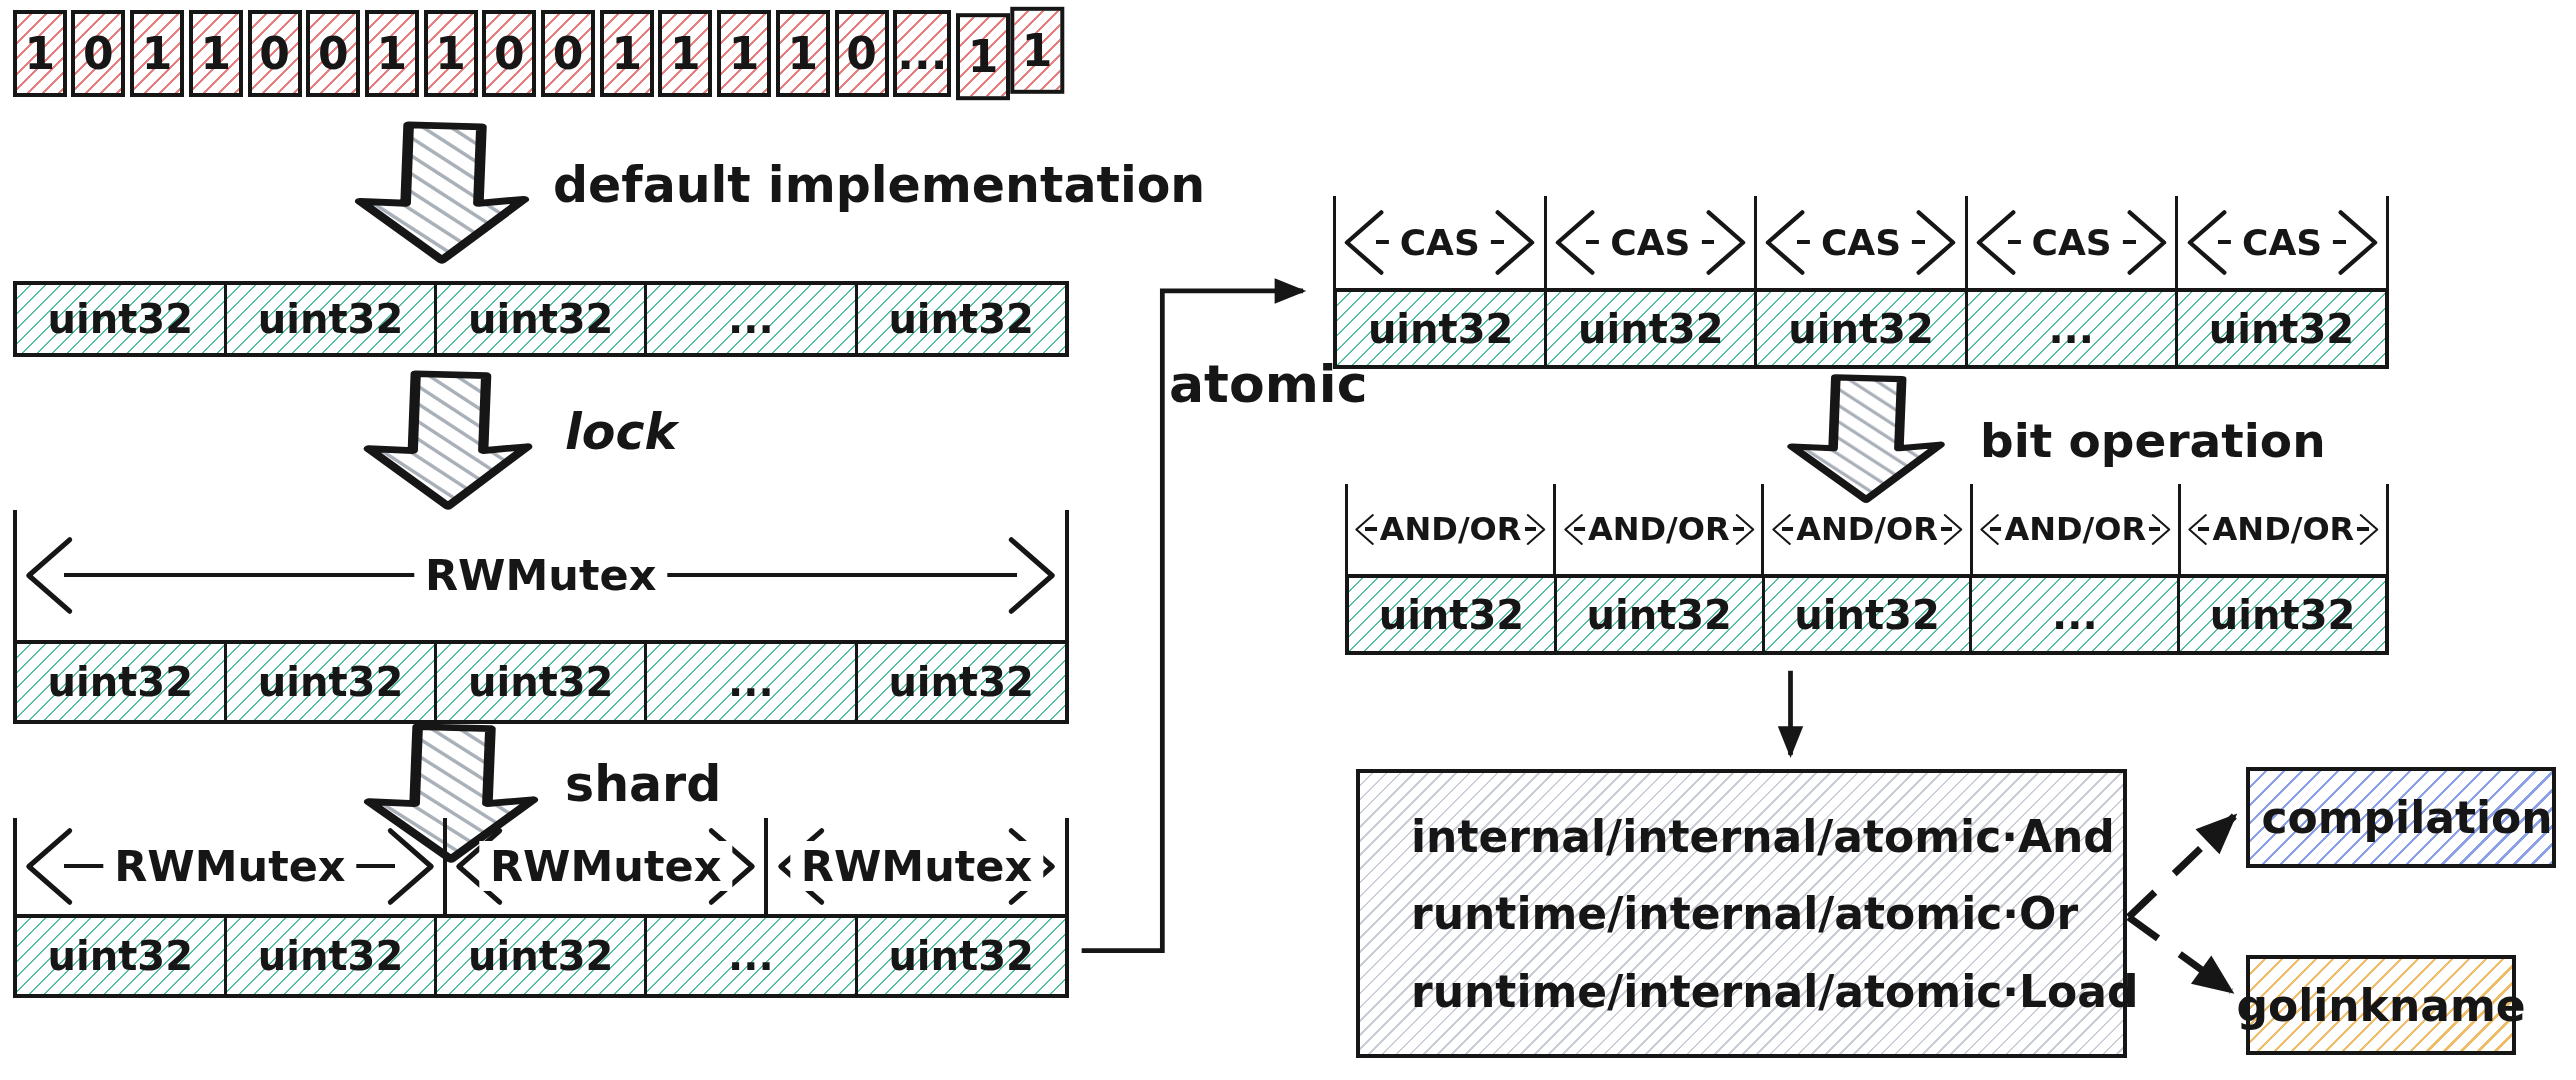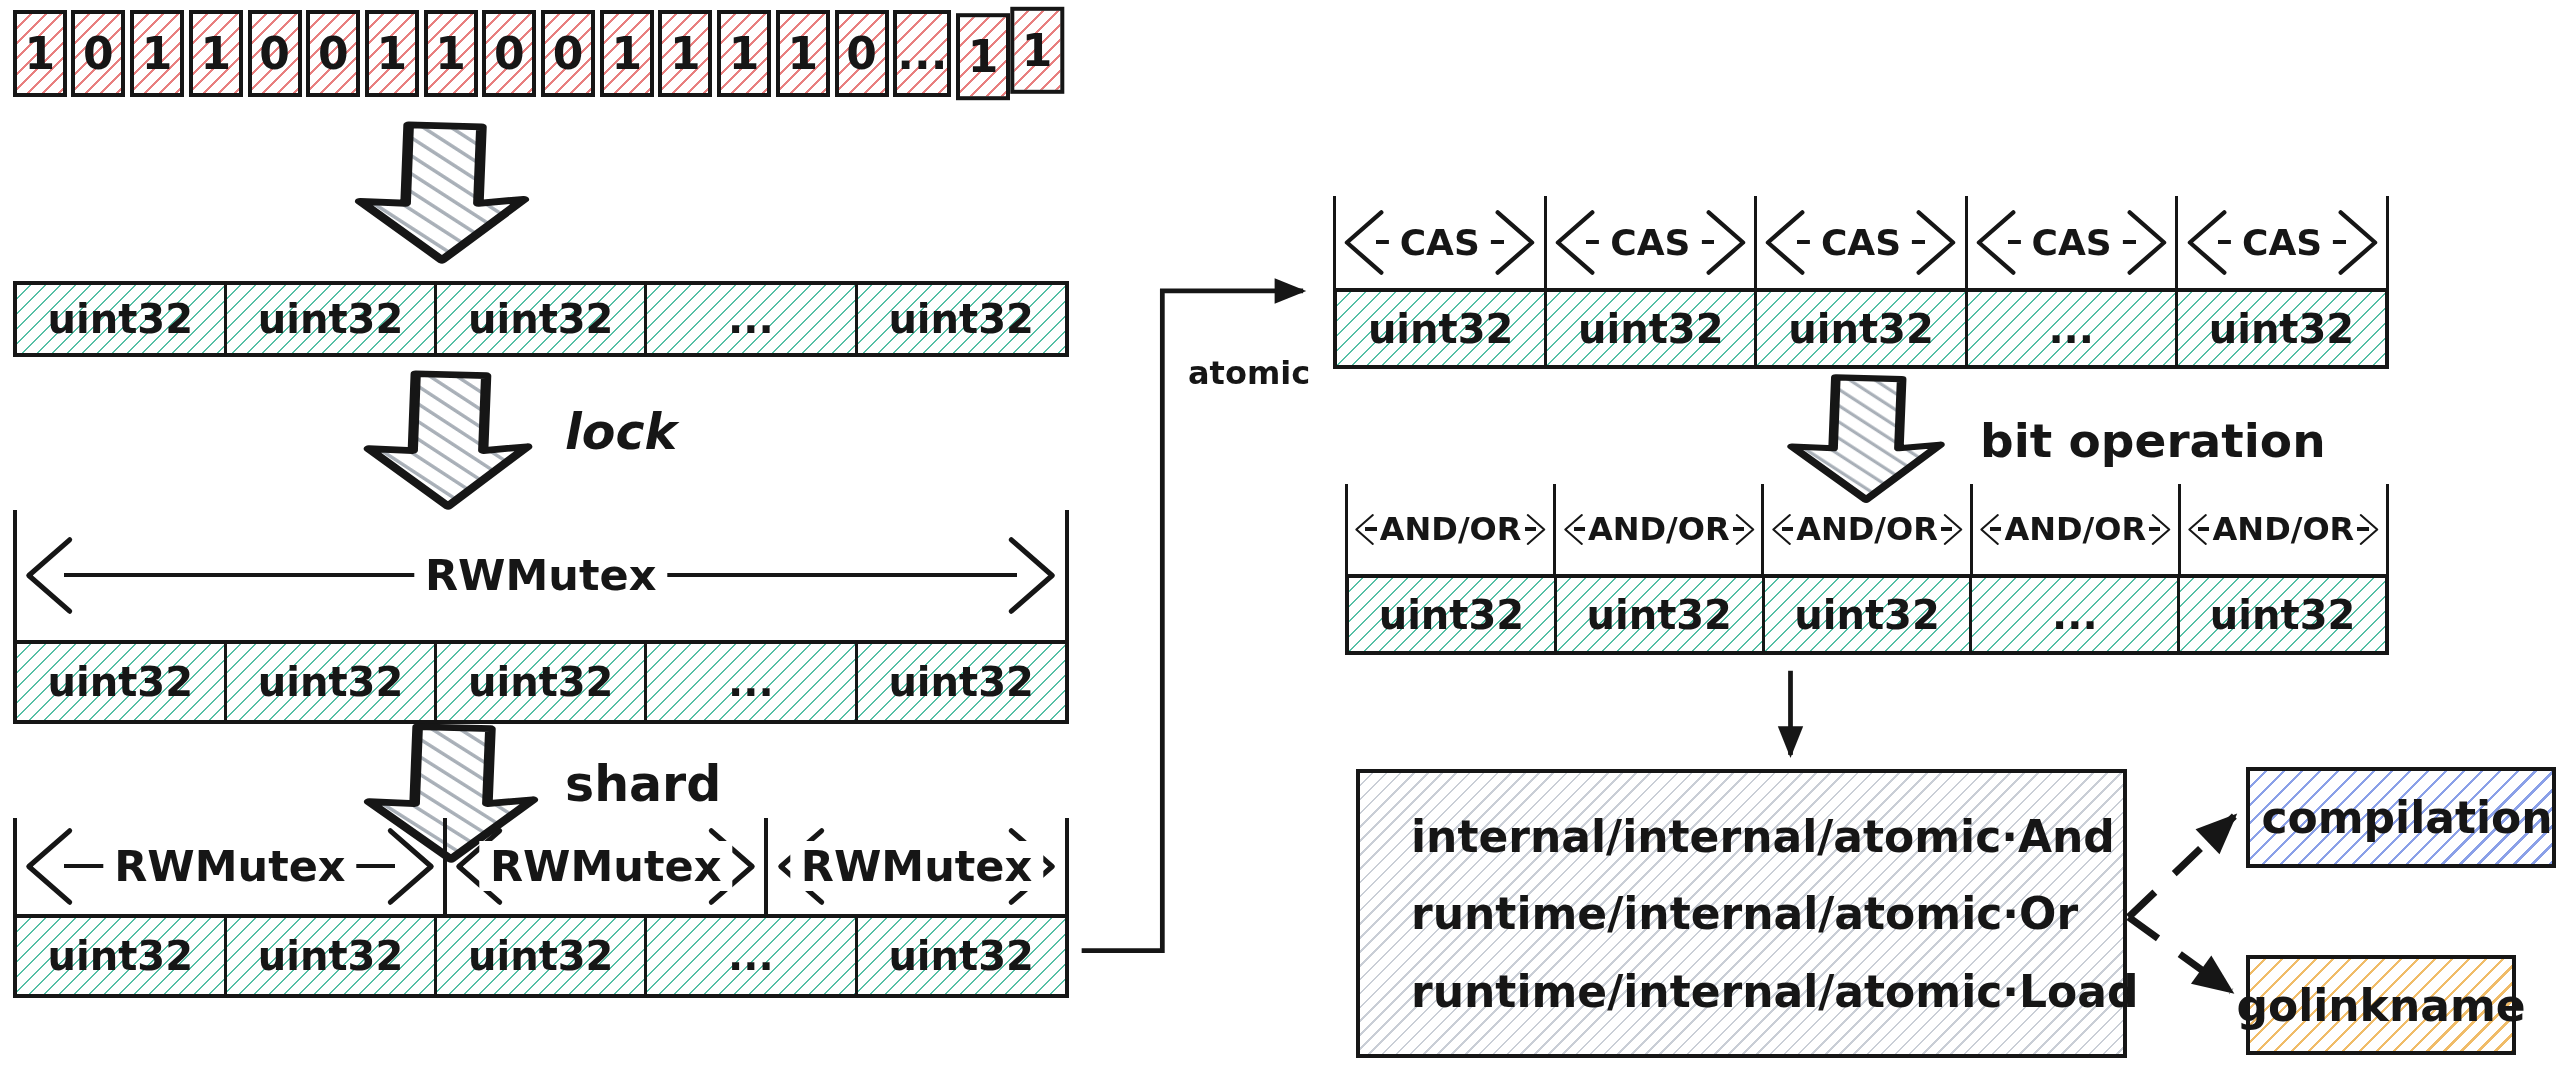--- a/index.html
+++ b/index.html
@@ -100,20 +100,21 @@
     <div class="bcell h-red">1</div>
     <div class="bcell h-red">0</div>
     <div class="bcell h-red">...</div>
     <div class="bcell h-red off-a">1</div>
     <div class="bcell h-red off-b">1</div>
   </div>
 
   <svg class="abs" style="left:348px;top:119px;" width="188" height="147" viewBox="0 0 124 150" preserveAspectRatio="none">
     <use href="#fatArrowPath"></use>
   </svg>
+  <div class="abs steplbl" style="left:553px;top:157px;">default implementation</div>
 
   <div class="abs urow" style="left:12.7px;top:281px;width:1056px;box-sizing:border-box;">
     <div class="ucell h-teal">uint32</div>
     <div class="ucell h-teal">uint32</div>
     <div class="ucell h-teal">uint32</div>
     <div class="ucell h-teal">...</div>
     <div class="ucell h-teal">uint32</div>
   </div>
 
   <svg class="abs" style="left:357px;top:368px;" width="182" height="144" viewBox="0 0 124 150" preserveAspectRatio="none">
@@ -192,21 +193,21 @@
       <div class="ucell h-teal">uint32</div>
       <div class="ucell h-teal">uint32</div>
       <div class="ucell h-teal">...</div>
       <div class="ucell h-teal">uint32</div>
     </div>
   </div>
 
   <svg class="abs" style="left:1069px;top:264px;" width="261" height="712" viewBox="0 0 330 900">
     <path d="M16 868 L118 868 L118 34 L296 34" fill="none" stroke="#161616" stroke-width="6" marker-end="url(#triSolid)"></path>
   </svg>
-  <div class="abs steplbl" style="left:1169px;top:354px;font-size:32px;margin-left:19px;">atomic</div>
+  <div class="abs steplbl" style="left:1169px;top:354px;font-size:52px;">atomic</div>
 
   <div class="abs" style="left:1314px;top:196px;width:1075px;box-sizing:border-box;padding-left:19px;">
     <div class="cas-head">
       <div class="hsec">
         <div class="darrow">
           <svg class="chev cc" viewBox="0 0 70 110">
               <path d="M64 6 L8 55 L64 104"></path>
             </svg>
           <div class="dline"></div>
           <svg class="chev cc" viewBox="0 0 70 110">

